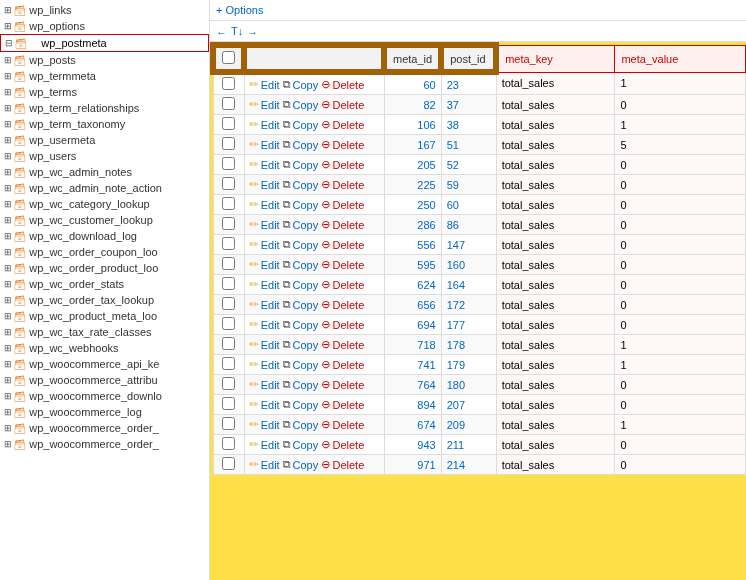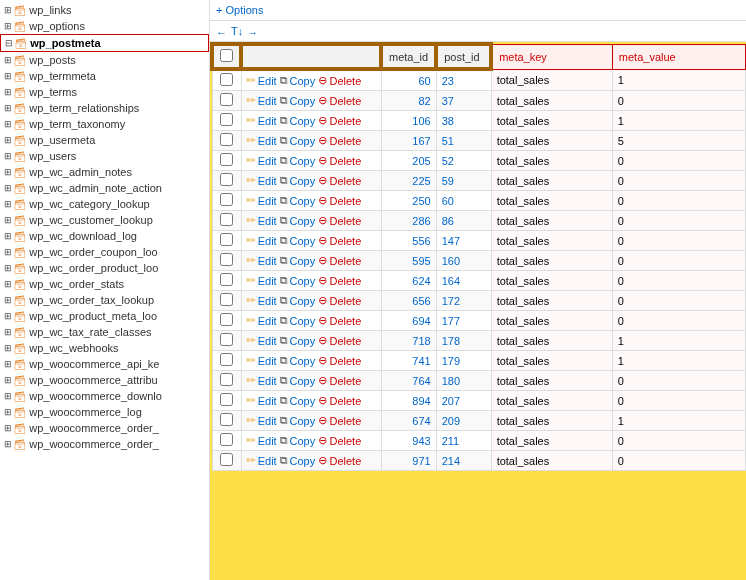--- a/index.html
+++ b/index.html
@@ -6,32 +6,32 @@
     body { font-family: Arial, sans-serif; font-size: 11px; background: #f0f0f0; overflow: hidden; }
     .container { display: flex; width: 746px; height: 580px; background: #fff; }
 
     
     .sidebar { width: 210px; min-width: 210px; background: #fff; border-right: 1px solid #ddd; overflow-y: auto; padding: 2px 0; }
     .sidebar-item { display: flex; align-items: center; padding: 2px 4px; cursor: pointer; white-space: nowrap; }
     .sidebar-item.selected { background: #fff; border: 1px solid #cc0000; }
     .sidebar-item .expand-icon { color: #555; margin-right: 2px; font-size: 9px; }
     .sidebar-item .db-icon { color: #e67e22; margin-right: 3px; font-size: 10px; }
     .sidebar-item .table-label { color: #333; font-size: 11px; }
-    .sidebar-item.selected .table-label { color: #000; font-weight: bold; }
+    .sidebar-item.selected .table-label { color: #000; font-weight: normal; margin-left: 11px; }
 
     
     .main { flex: 1; overflow: auto; background: #fde047; }
     .options-bar { padding: 4px 6px; background: #fff; border-bottom: 1px solid #ddd; font-size: 11px; color: #333; }
     .options-bar a { color: #0066cc; text-decoration: none; }
     .nav-bar { padding: 4px 6px; background: #fff; border-bottom: 1px solid #ddd; font-size: 11px; display: flex; align-items: center; gap: 4px; }
     .nav-bar a { color: #0066cc; text-decoration: none; }
 
     
     .data-table { width: 100%; border-collapse: collapse; font-size: 11px; }
-    .data-table th { background: #f2f2f2; border: 4px solid #a16207; padding: 3px 6px; text-align: left; color: #333; white-space: nowrap; font-weight: normal; cursor: pointer; }
+    .data-table th { background: #f2f2f2; border: 6px solid #a16207; padding: 3px 6px; text-align: left; color: #333; white-space: nowrap; font-weight: normal; cursor: pointer; }
     .data-table th.highlighted { background: #fff0f0; border: 1px solid #cc0000; color: #cc0000; }
     .data-table td { border: 1px solid #ddd; padding: 2px 5px; white-space: nowrap; vertical-align: middle; }
     .data-table tr:nth-child(even) td { background: #f9f9f9; }
     .data-table tr:nth-child(odd) td { background: #fff; }
 
     .col-check { width: 18px; text-align: center; }
     .col-actions { width: 140px; white-space: nowrap; }
     .col-meta-id { width: 55px; text-align: right; color: #0066cc; }
     .col-post-id { width: 55px; text-align: left; color: #0066cc; }
     .col-meta-key { background: #fff8f8 !important; }

